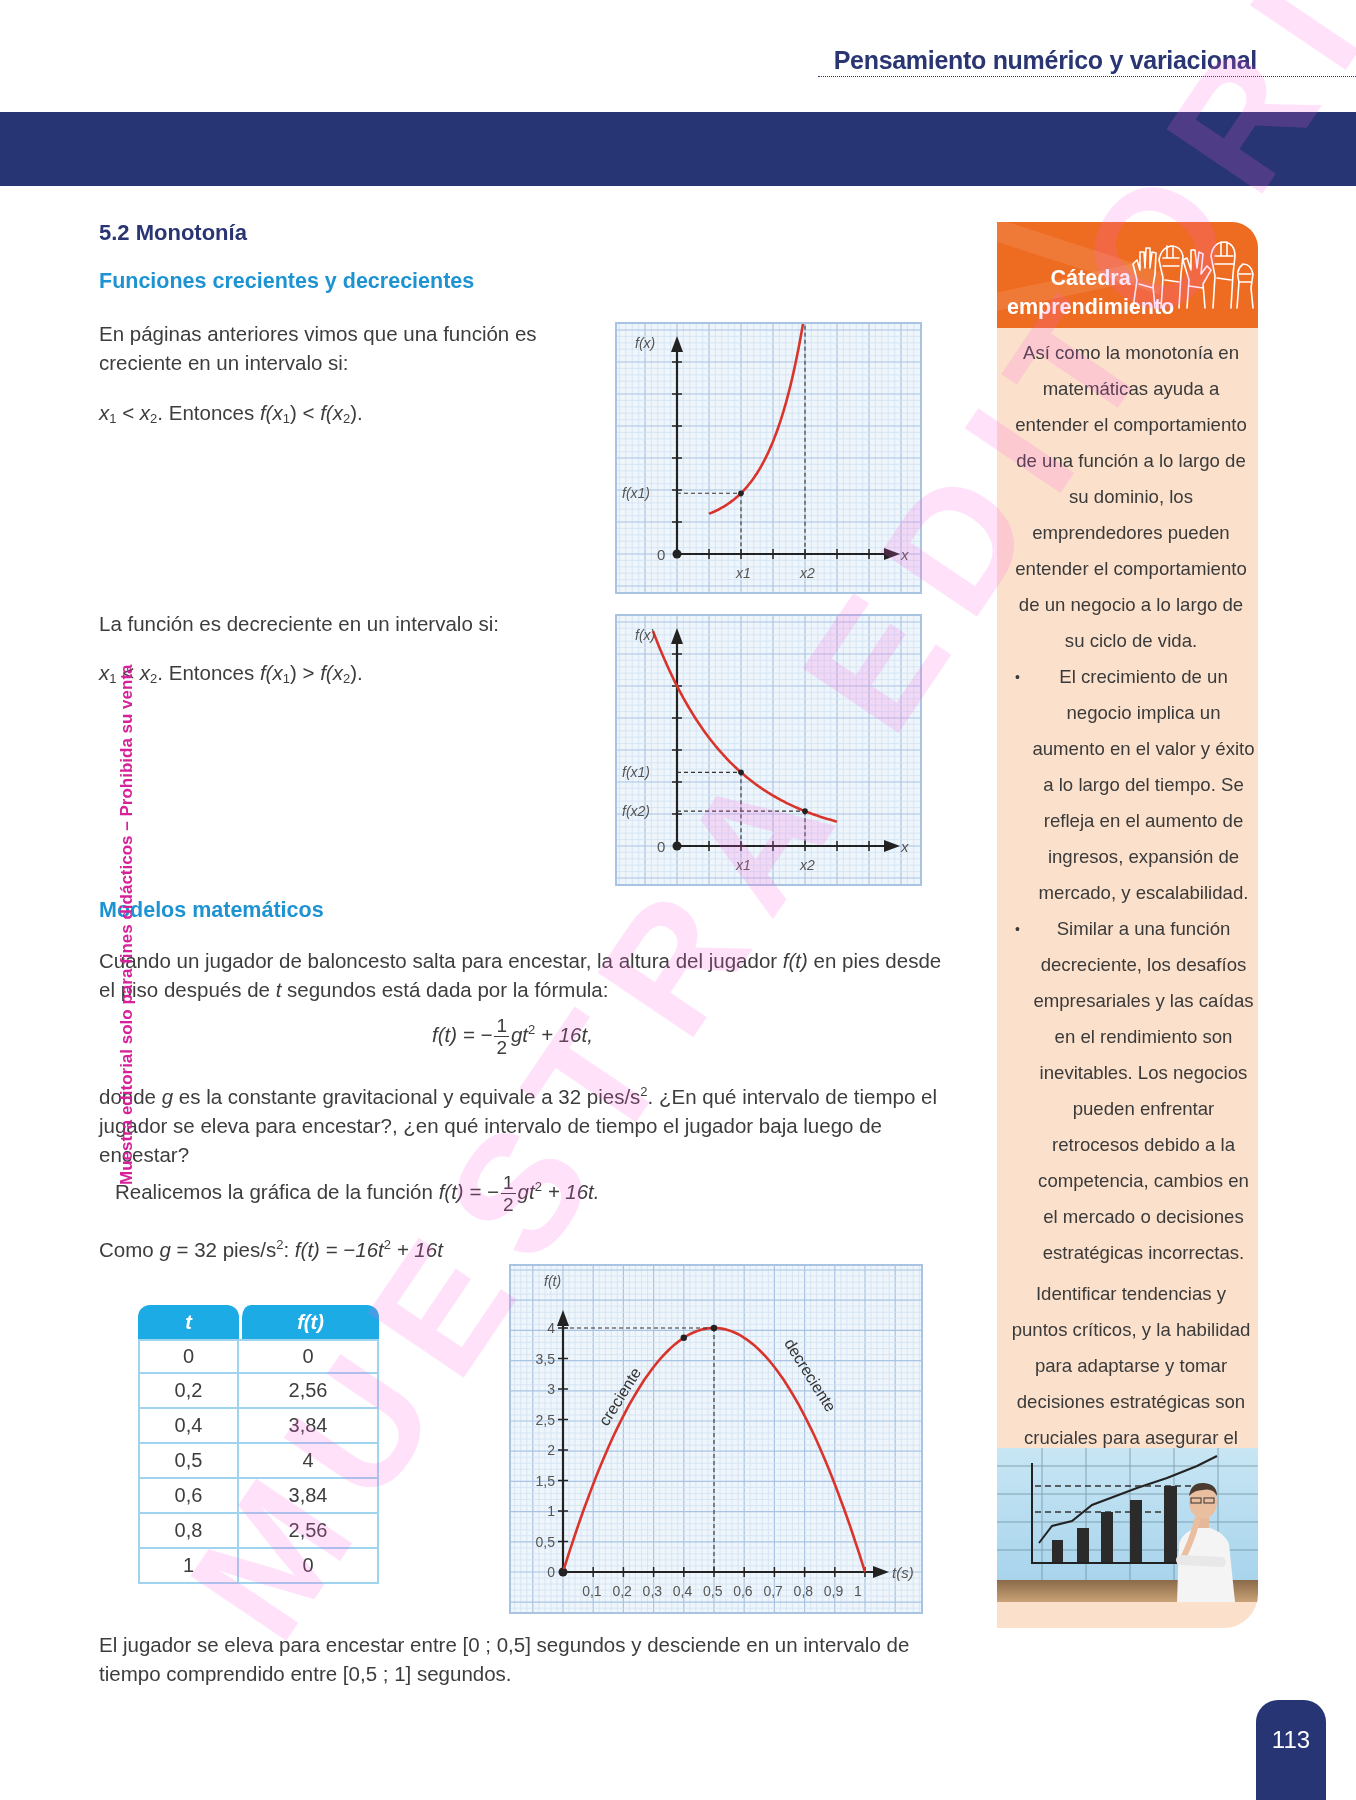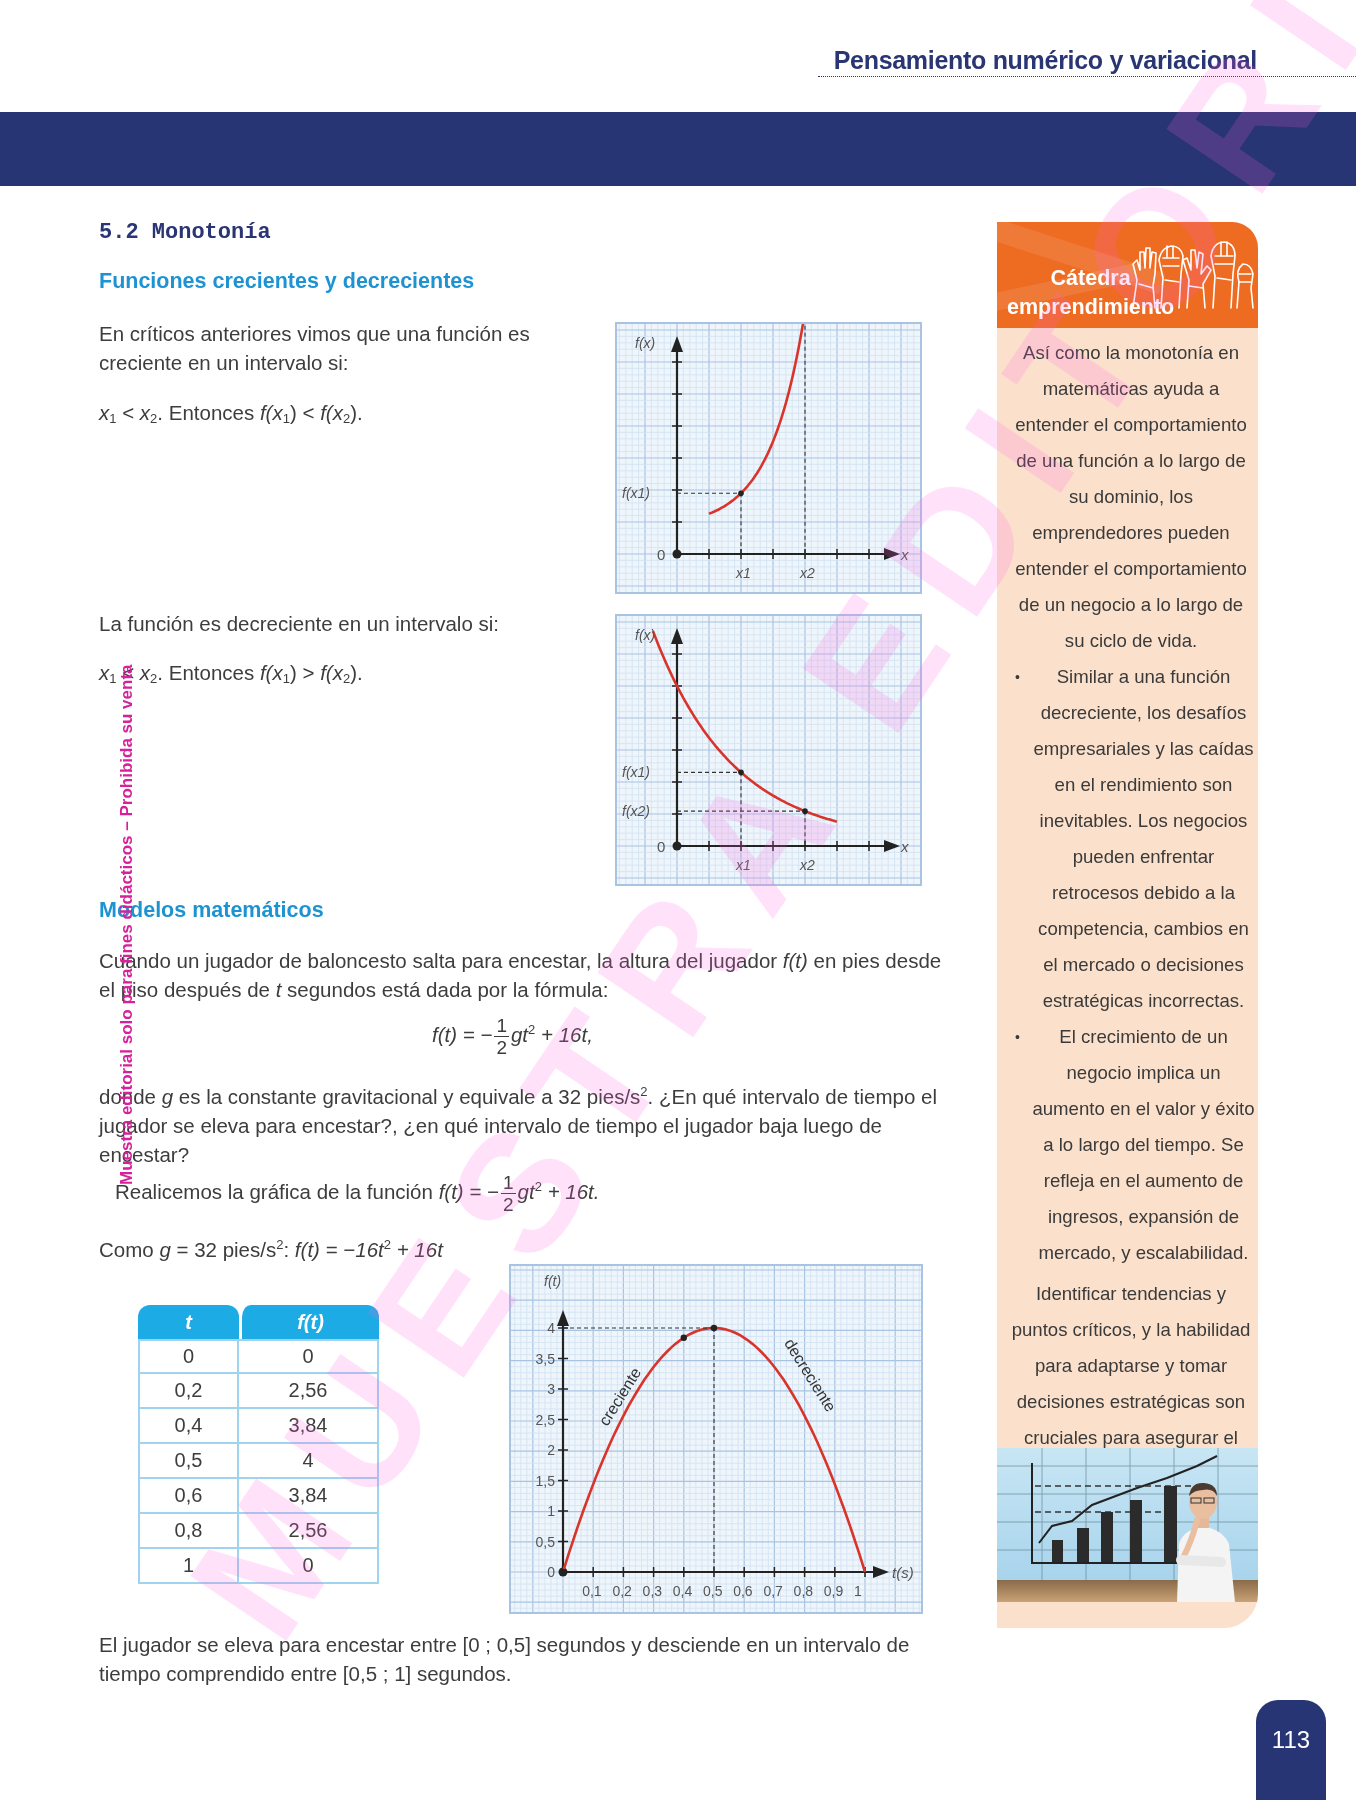--- a/index.html
+++ b/index.html
@@ -4,21 +4,21 @@
 <style>
   * { box-sizing: border-box; margin: 0; padding: 0; }
   html, body { width: 1356px; height: 1800px; background: #ffffff; overflow: hidden; }
   body { position: relative; font-family: "DejaVu Sans", "Liberation Sans", sans-serif; color: #3a3a3a; }
 
   .section-title { position: absolute; right: 99px; top: 46px; font-family: "Liberation Sans", sans-serif; font-weight: bold; font-size: 25px; color: #2a3573; letter-spacing: -0.3px; margin-left: 8px; }
   .title-rule { position: absolute; left: 818px; right: 0; top: 76px; border-bottom: 1.5px dotted #2a3573; }
   .top-band { position: absolute; left: 0; right: 0; top: 112px; height: 74px; background: #283574; }
 
   .txt { position: absolute; font-family: "Liberation Sans", sans-serif; font-size: 20.5px; line-height: 29px; color: #3d3d3d; }
-  .h-sec { position: absolute; left: 99px; top: 220px; font-family: Liberation Mono, monospace; font-weight: bold; font-size: 22px; color: #2a3573; }
+  .h-sec { position: absolute; left: 99px; top: 220px; font-family: Liberation Sans, sans-serif; font-weight: bold; font-size: 22px; color: #2a3573; }
   .h-sub { position: absolute; font-family: "Liberation Sans", sans-serif; font-weight: bold; font-size: 21.5px; color: #1e93d2; }
   i, .it { font-style: italic; }
   sub.s { font-size: 13px; vertical-align: -3px; font-style: normal; }
 
   .frac { display: inline-block; vertical-align: middle; text-align: center; line-height: 1; margin: 0 2px; }
   .frac .num { display: block; border-bottom: 1.3px solid #3d3d3d; padding: 0 2px 1px; font-size: 19px; }
   .frac .den { display: block; font-size: 19px; padding-top: 1px; }
   sup.p { font-size: 13px; vertical-align: 8px; }
 
   .graph { position: absolute; background: #eef5fb; border: 2px solid #a9c4e3; }
@@ -54,21 +54,21 @@
 </head>
 <body>
 
 <div class="section-title">Pensamiento numérico y variacional</div>
 <div class="title-rule"></div>
 <div class="top-band"></div>
 
 <div class="h-sec">5.2 Monotonía</div>
 <div class="h-sub" style="left:99px; top:269px;">Funciones crecientes y decrecientes</div>
 
-<div class="txt" style="left:99px; top:319px; width:480px;">En críticos anteriores vimos que una función es creciente en un intervalo si:</div>
+<div class="txt" style="left:99px; top:319px; width:480px;">En páginas anteriores vimos que una función es creciente en un intervalo si:</div>
 <div class="txt" style="left:99px; top:398px;"><i>x</i><sub class="s">1</sub><span> &lt; </span><i>x</i><sub class="s">2</sub><span>. Entonces </span><i>f(x</i><sub class="s">1</sub><span>) &lt; </span><i>f(x</i><sub class="s">2</sub><span>).</span></div>
 
 <div class="txt" style="left:99px; top:609px;">La función es decreciente en un intervalo si:</div>
 <div class="txt" style="left:99px; top:658px;"><i>x</i><sub class="s">1</sub><span> &lt; </span><i>x</i><sub class="s">2</sub><span>. Entonces </span><i>f(x</i><sub class="s">1</sub><span>) &gt; </span><i>f(x</i><sub class="s">2</sub><span>).</span></div>
 
 <div class="graph" style="left:615px; top:322px; width:307px; height:272px;">
   <svg id="g1" width="303" height="268">
       <line x1="2.399999999999997" y1="0" x2="2.399999999999997" y2="268" stroke="#d2e2f2" stroke-width="0.8"></line>
       <line x1="8.799999999999997" y1="0" x2="8.799999999999997" y2="268" stroke="#d2e2f2" stroke-width="0.8"></line>
       <line x1="15.199999999999998" y1="0" x2="15.199999999999998" y2="268" stroke="#d2e2f2" stroke-width="0.8"></line>
@@ -568,22 +568,22 @@
         <path d="M88 26 L106 26 M88 34 L106 34 M94 12 L94 26 M100 12 L100 26"></path>
         <path d="M90 48 L104 50"></path>
         <path d="M110 78 L112 52 Q108 40 116 34 Q124 34 126 44 L124 58 L126 78"></path>
         <path d="M112 44 L124 44 M112 52 L124 52"></path>
       </g>
     </svg>
   </div>
   <div class="side-body">
     <p>Así como la monotonía en matemáticas ayuda a entender el comportamiento de una función a lo largo de su dominio, los emprendedores pueden entender el comportamiento de un negocio a lo largo de su ciclo de vida.</p>
     <ul>
+      <li>El crecimiento de un negocio implica un aumento en el valor y éxito a lo largo del tiempo. Se refleja en el aumento de ingresos, expansión de mercado, y escalabilidad.</li>
       <li>Similar a una función decreciente, los desafíos empresariales y las caídas en el rendimiento son inevitables. Los negocios pueden enfrentar retrocesos debido a la competencia, cambios en el mercado o decisiones estratégicas incorrectas.</li>
-      <li>El crecimiento de un negocio implica un aumento en el valor y éxito a lo largo del tiempo. Se refleja en el aumento de ingresos, expansión de mercado, y escalabilidad.</li>
     </ul>
     <p class="last">Identificar tendencias y puntos críticos, y la habilidad para adaptarse y tomar decisiones estratégicas son cruciales para asegurar el éxito continuo de cualquier emprendimiento.</p>
   </div>
 
   <svg class="photo" viewBox="0 0 262 154">
     <defs>
       <linearGradient id="wall" x1="0" y1="0" x2="0" y2="1">
           <stop offset="0" stop-color="#c8e6f4"></stop>
           <stop offset="1" stop-color="#a8d4ec"></stop>
         </linearGradient>

